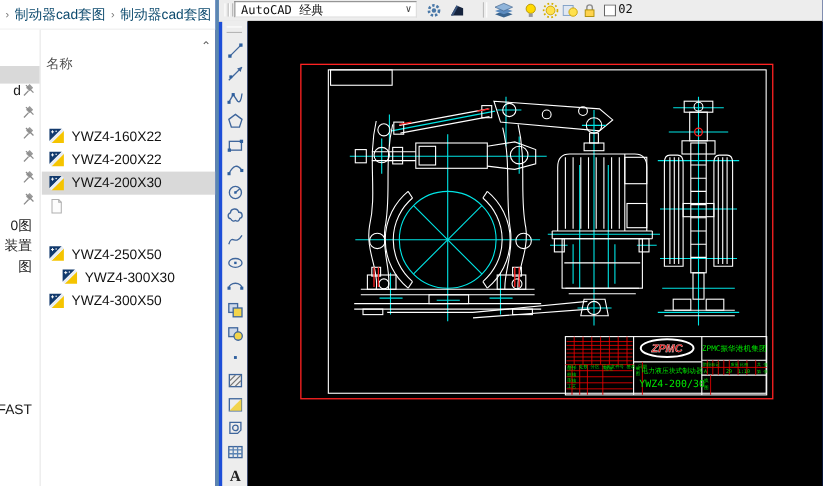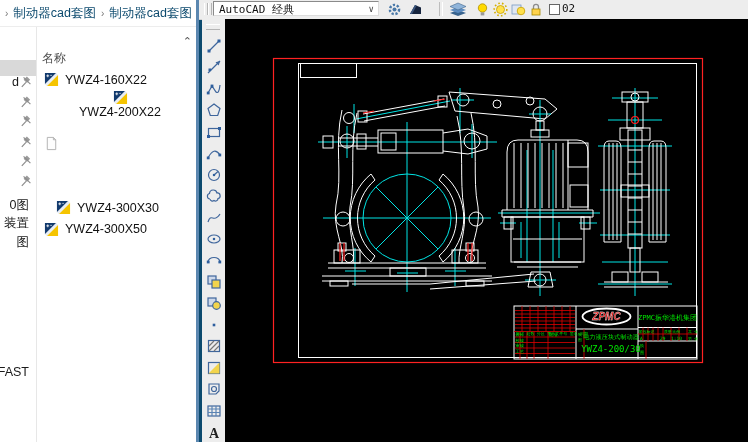--- a/index.html
+++ b/index.html
@@ -12,26 +12,26 @@
   .crumb-sep{color:#777;font-size:10px;padding:0 5px;}
   .crumb-item{color:#0c4a6e;font-size:12.5px;cursor:default;}
   #navpane{position:absolute;left:0;top:27px;width:36px;height:415px;border-right:1px solid #e7e7e7;background:#fff;}
   .nav-frag{position:absolute;left:0;width:36px;height:17px;}
   .nav-frag .t{position:absolute;right:7px;top:0;font-size:12.5px;color:#1a1a1a;white-space:nowrap;}
   .nav-frag .pin{position:absolute;right:4px;top:1px;}
   #nav-sel{position:absolute;left:0;top:33px;width:36px;height:16px;background:#d9d9d9;}
   #filelist{position:absolute;left:38px;top:27px;width:158px;height:415px;}
   #list-header{position:absolute;left:4px;top:23px;font-size:12px;color:#4d4d4d;}
   #collapse{position:absolute;right:4px;top:8px;font-size:11px;color:#555;}
-  .frow{position:absolute;left:0;width:158px;height:21px;display:flex;align-items:center;cursor:default;}
+  .frow{position:absolute;left:0;width:158px;height:21px;display:flex;align-items:center;cursor:default;margin-top:44px;}
   .frow.sel{background:#d9d9d9;}
   .frow .ficon{width:15px;height:15px;margin-left:6px;flex:0 0 15px;}
   .frow .flabel{margin-left:6px;font-size:12.5px;color:#111;white-space:nowrap;}
   
-  #acad{position:absolute;left:196px;top:0;width:552px;height:442px;background:#0c4a6e;
+  #acad{position:absolute;left:196px;top:0;width:552px;height:442px;background:#1d4ed8;
         border-left:3px solid #5b87b0;box-sizing:border-box;}
   #topbar{position:absolute;left:0;top:0;width:549px;height:19px;background:#ededed;border-bottom:1px solid #d2d2d2;}
   .grip-v{position:absolute;top:3px;width:2px;height:12px;border-left:1px solid #fff;border-right:1px solid #b5b5b5;}
   #wsbox{position:absolute;left:14px;top:1px;width:166px;height:15px;background:#fff;
          border:1px solid;border-color:#8a8a8a #dcdcdc #dcdcdc #8a8a8a;
          font:11px "DejaVu Sans Mono",monospace;color:#111;line-height:15px;padding-left:5px;box-sizing:border-box;}
   #wsbox .chev{position:absolute;right:4px;top:0;color:#444;font-size:9px;}
   .tbtn{position:absolute;top:1px;width:18px;height:17px;display:flex;align-items:center;justify-content:center;}
   .tsep{position:absolute;top:2px;width:2px;height:14px;border-left:1px solid #bdbdbd;border-right:1px solid #fff;}
   #layername{position:absolute;left:363px;top:2px;font:11px "DejaVu Sans Mono",monospace;color:#111;}
@@ -137,37 +137,59 @@
     <svg class="ficon icon-dwg" viewBox="0 0 16 16">
       <path d="M1,1 H13 L1,13 Z" fill="#123a6d"></path>
       <path d="M15,3 V15 H3 Z" fill="#f5c400"></path>
       <path d="M13,1 L15,3 L3,15 L1,13 Z" fill="#e8edf4"></path>
       <path d="M4,2.6 v3 M2.5,4.1 h3" stroke="#fff" stroke-width="0.9" fill="none"></path>
       <circle cx="7.5" cy="3.5" r="0.7" fill="#fff"></circle>
     </svg>
 
     <span class="flabel">YWZ4-160X22</span>
   </div>
-        <div class="frow" style="top: 63.4px; flex-direction: column;">
+        <div class="frow" style="top: 63.4px;">
     <svg class="ficon icon-dwg" viewBox="0 0 16 16">
       <path d="M1,1 H13 L1,13 Z" fill="#123a6d"></path>
       <path d="M15,3 V15 H3 Z" fill="#f5c400"></path>
       <path d="M13,1 L15,3 L3,15 L1,13 Z" fill="#e8edf4"></path>
       <path d="M4,2.6 v3 M2.5,4.1 h3" stroke="#fff" stroke-width="0.9" fill="none"></path>
       <circle cx="7.5" cy="3.5" r="0.7" fill="#fff"></circle>
     </svg>
 
     <span class="flabel">YWZ4-200X22</span>
   </div>
+        <div class="frow sel" style="top: 84.8px;">
+    <svg class="ficon icon-dwg" viewBox="0 0 16 16">
+      <path d="M1,1 H13 L1,13 Z" fill="#123a6d"></path>
+      <path d="M15,3 V15 H3 Z" fill="#f5c400"></path>
+      <path d="M13,1 L15,3 L3,15 L1,13 Z" fill="#e8edf4"></path>
+      <path d="M4,2.6 v3 M2.5,4.1 h3" stroke="#fff" stroke-width="0.9" fill="none"></path>
+      <circle cx="7.5" cy="3.5" r="0.7" fill="#fff"></circle>
+    </svg>
+
+    <span class="flabel">YWZ4-200X30</span>
+  </div>
         <div class="frow" style="top: 106.2px;">
 
     <svg class="ficon icon-file" viewBox="0 0 16 16">
       <path d="M3.5,1.5 H10 L12.5,4 V14.5 H3.5 Z" fill="#fdfdfd" stroke="#b0b0b0" stroke-width="1"></path>
       <path d="M10,1.5 V4 H12.5" fill="none" stroke="#b0b0b0" stroke-width="1"></path>
     </svg>
+  </div>
+        <div class="frow" style="top: 149px;">
+    <svg class="ficon icon-dwg" viewBox="0 0 16 16">
+      <path d="M1,1 H13 L1,13 Z" fill="#123a6d"></path>
+      <path d="M15,3 V15 H3 Z" fill="#f5c400"></path>
+      <path d="M13,1 L15,3 L3,15 L1,13 Z" fill="#e8edf4"></path>
+      <path d="M4,2.6 v3 M2.5,4.1 h3" stroke="#fff" stroke-width="0.9" fill="none"></path>
+      <circle cx="7.5" cy="3.5" r="0.7" fill="#fff"></circle>
+    </svg>
+
+    <span class="flabel">YWZ4-250X50</span>
   </div>
         <div class="frow" style="top: 170.4px; padding-left: 12px;">
     <svg class="ficon icon-dwg" viewBox="0 0 16 16">
       <path d="M1,1 H13 L1,13 Z" fill="#123a6d"></path>
       <path d="M15,3 V15 H3 Z" fill="#f5c400"></path>
       <path d="M13,1 L15,3 L3,15 L1,13 Z" fill="#e8edf4"></path>
       <path d="M4,2.6 v3 M2.5,4.1 h3" stroke="#fff" stroke-width="0.9" fill="none"></path>
       <circle cx="7.5" cy="3.5" r="0.7" fill="#fff"></circle>
     </svg>
 

